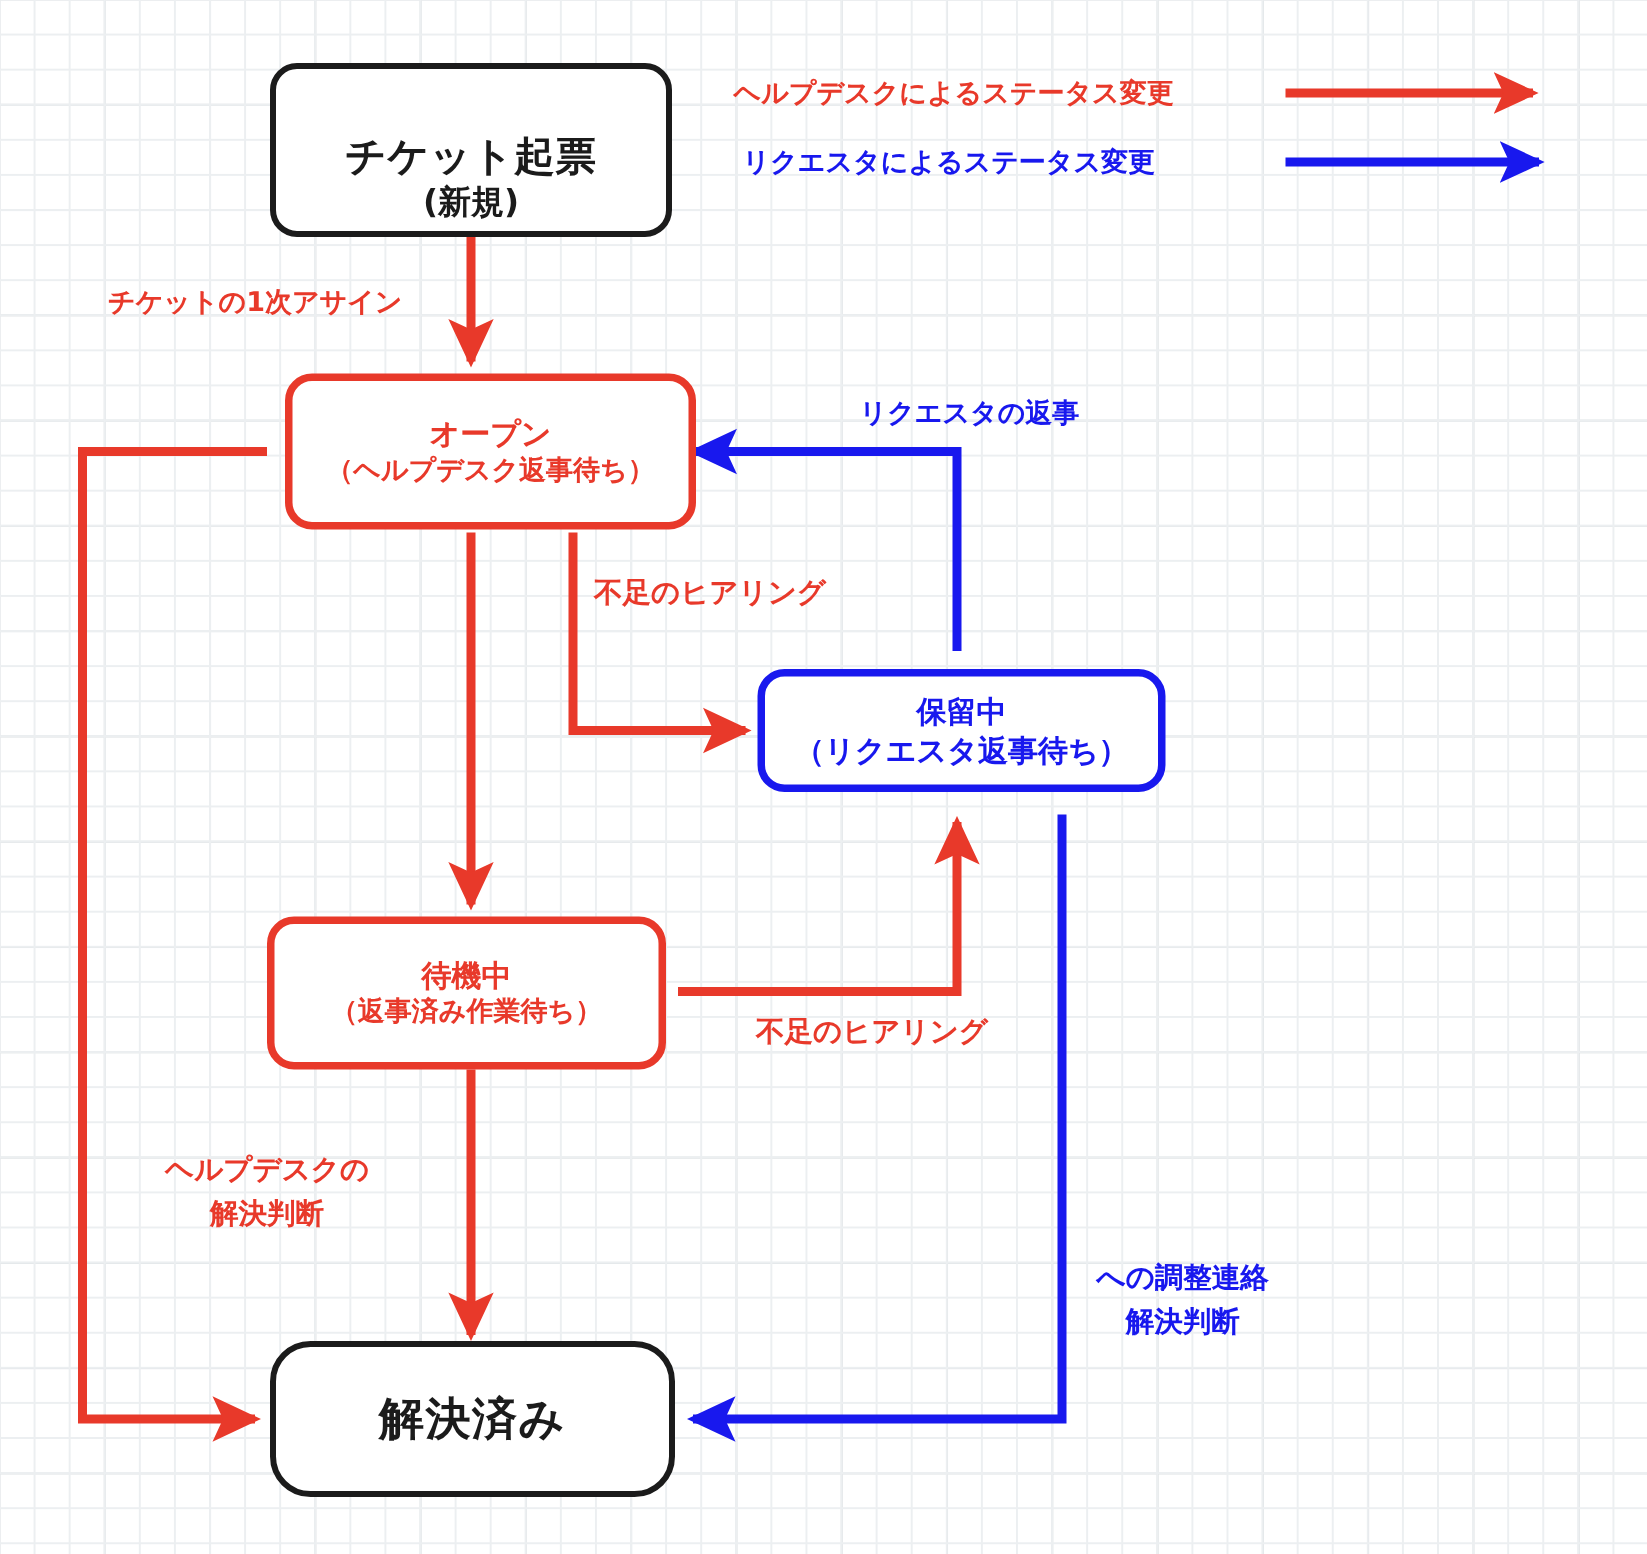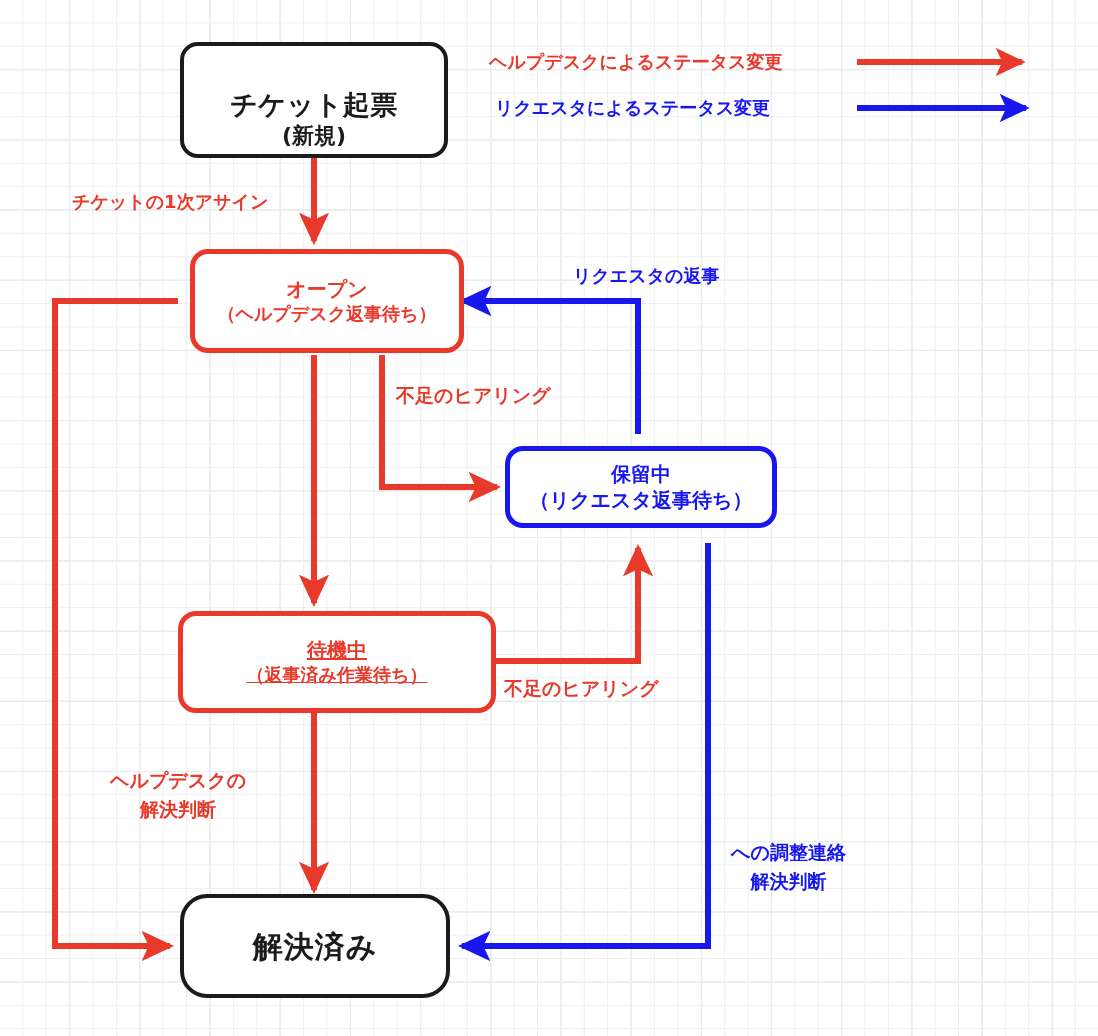--- a/index.html
+++ b/index.html
@@ -163,21 +163,21 @@
   <div class="node node-red" style="left:190px; top:249px; width:274px; height:104px;">
     <span class="l1">オープン</span>
     <span class="l2">（ヘルプデスク返事待ち）</span>
   </div>
 
   <div class="node node-blue" style="left:505px; top:434px; width:272px; height:82px;margin-top:12px;">
     <span class="l1">保留中</span>
     <span class="l2">（リクエスタ返事待ち）</span>
   </div>
 
-  <div class="node node-red" style="left:178px; top:611px; width:318px; height:102px;text-decoration:underline;">
+  <div class="node node-red" style="left:178px; top:611px; width:266px; height:102px;">
     <span class="l1">待機中</span>
     <span class="l2">（返事済み作業待ち）</span>
   </div>
 
   <div class="node node-end" style="left:180px; top:894px; width:270px; height:104px;">
     <span class="l1">解決済み</span>
   </div>
 
   <div class="edge-label lab-red" style="left:72px; top:188px; font-size:18px;">
     <span>チケットの1次アサイン</span>

